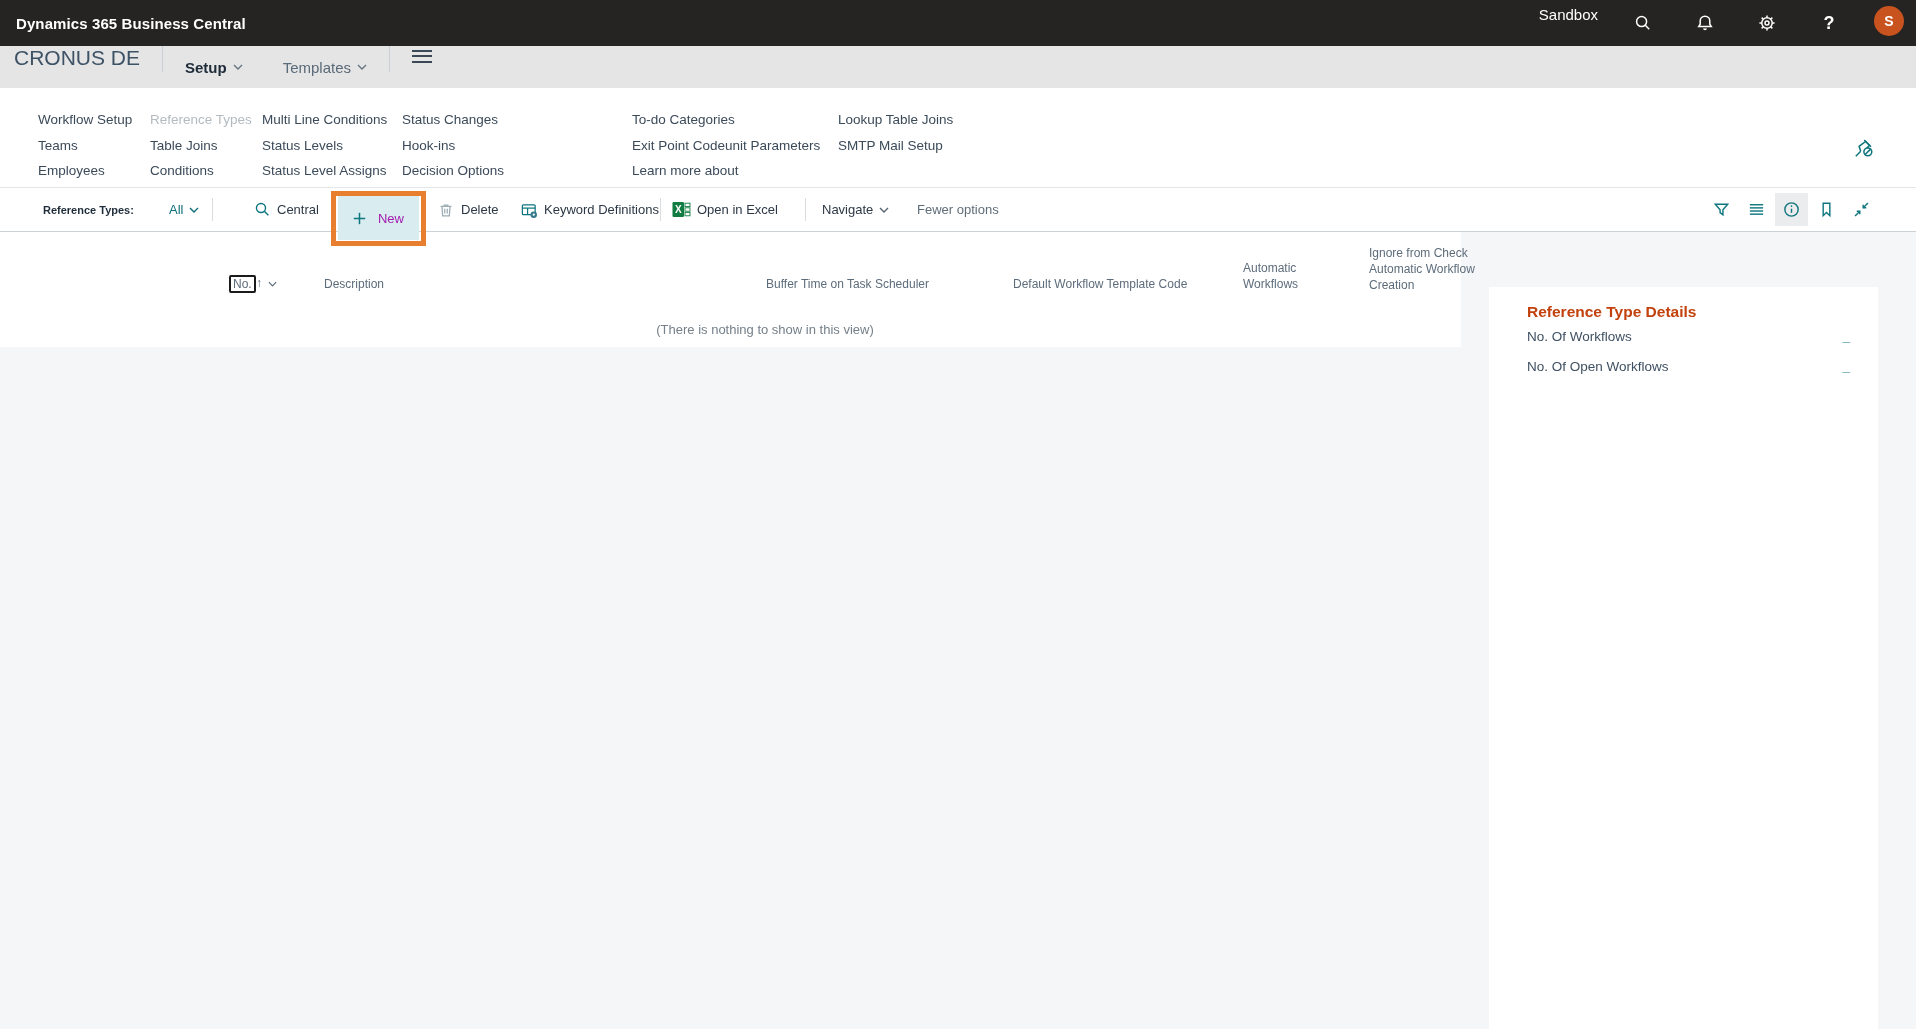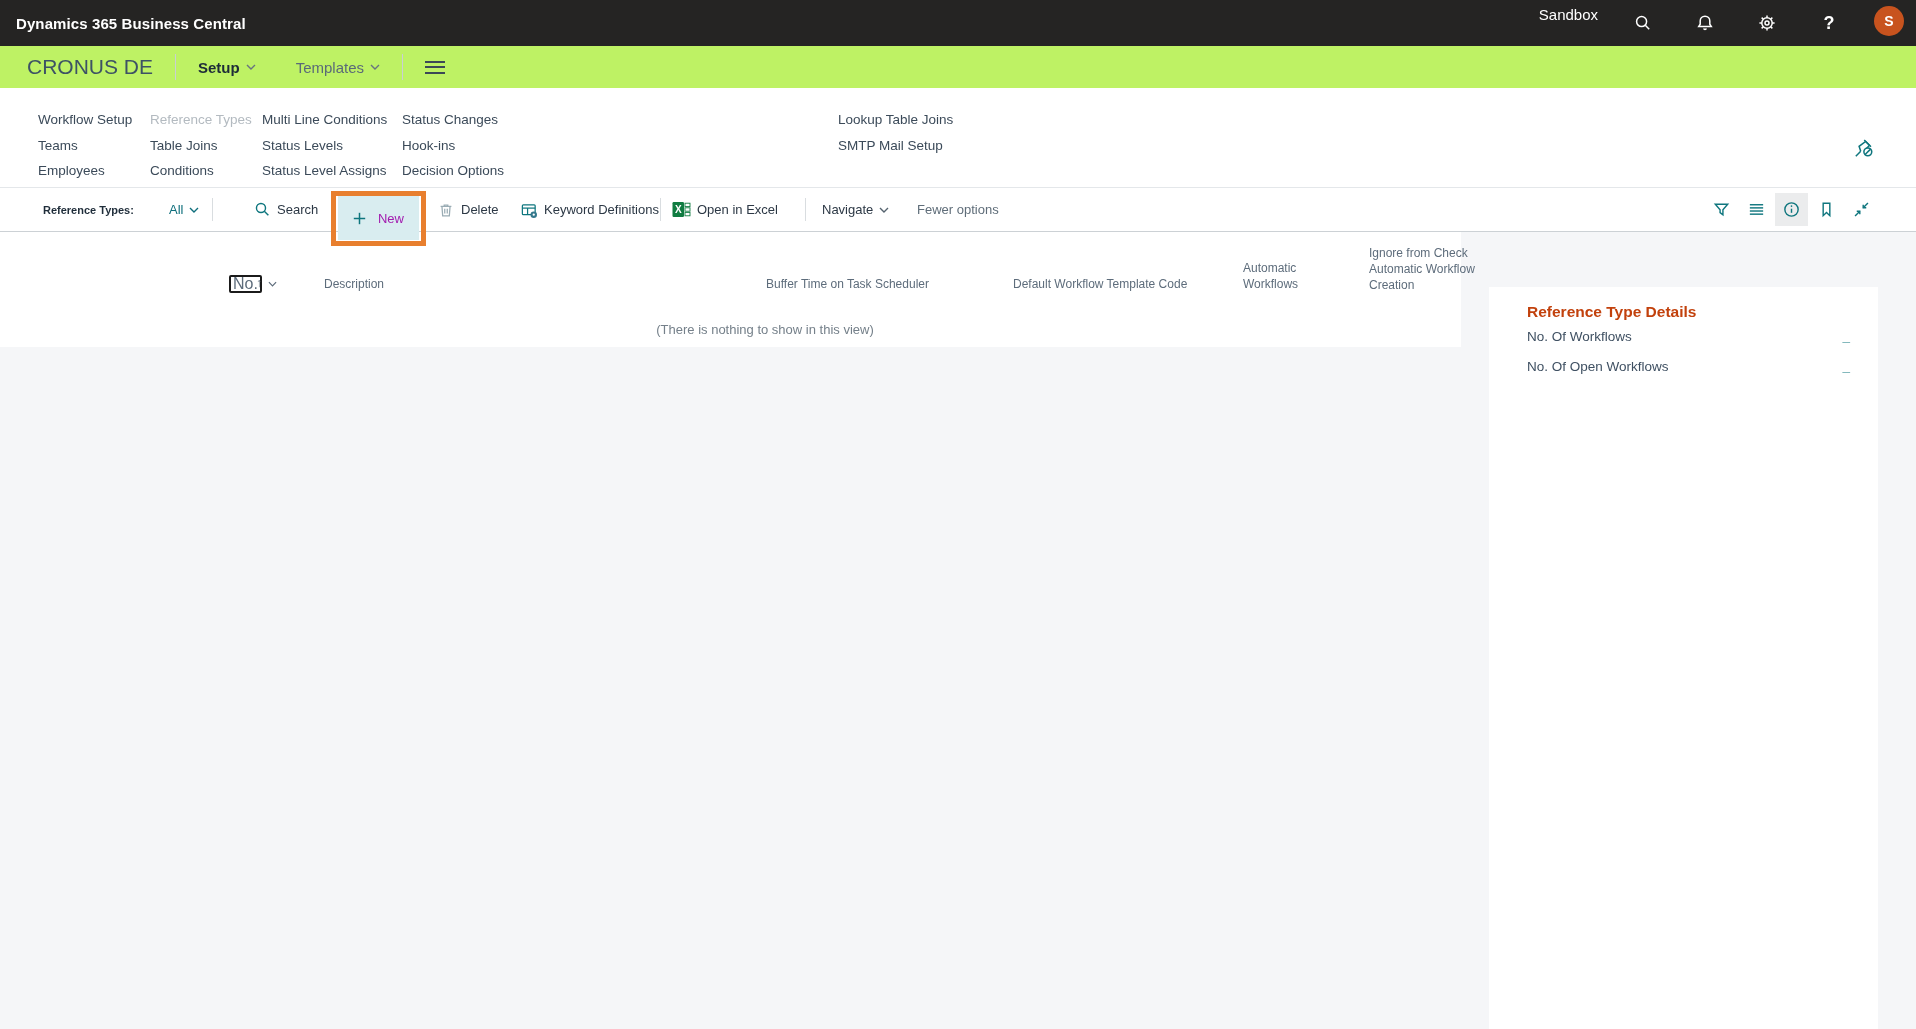--- a/index.html
+++ b/index.html
@@ -11,21 +11,21 @@
   .topbar { height:46px; background:#252423; color:#fff; display:flex; align-items:center; padding:0 12px 0 16px; flex:0 0 auto; }
   .topbar-title { font-size:15px; font-weight:700; letter-spacing:.1px; }
   .topbar-right { margin-left:auto; display:flex; gap:28px; }
   .env { font-size:15px; }
   .tb-icon { width:34px; height:34px; display:flex; align-items:center; justify-content:center; cursor:pointer; }
   .tb-icon svg { stroke:#fff; fill:none; stroke-width:1.5; }
   .help-q { font-size:18px; font-weight:700; color:#fff; }
   .avatar { width:30px; height:30px; border-radius:50%; background:#C8531E; color:#fff; font-size:14px; font-weight:700; display:flex; align-items:center; justify-content:center; }
 
   
-  .ribbon { height:42px; background:#bef264; display:flex; align-items:center; padding-left:27px; flex:0 0 auto; }
+  .ribbon { height:42px; background:#e5e5e5; display:flex; padding-left:14px; flex:0 0 auto; }
   .company { font-size:21px; color:#3d5265; cursor:pointer; }
   .vdiv { width:1px; height:26px; background:#c9cfd4; margin:0 22px; }
   .menu { display:flex; align-items:center; gap:6px; font-size:15px; color:#5a6a78; cursor:pointer; }
   .menu + .menu { margin-left:40px; }
   .menu.primary { font-weight:700; color:#1d2b38; }
   .chev svg { stroke:#68747f; fill:none; stroke-width:1.4; display:block; }
   .burger { width:20px; cursor:pointer; }
   .burger span { display:block; height:2px; background:#3b4956; margin:3.5px 0; }
 
   
@@ -49,21 +49,21 @@
 
   .t-right { position:absolute; right:38px; top:5px; display:flex; gap:2px; }
   .t-right .ticon { width:33px; height:33px; display:flex; align-items:center; justify-content:center; cursor:pointer; }
   .t-right .ticon.active { background:#ebeced; }
   .t-right svg { stroke:#0f767e; fill:none; stroke-width:1.5; }
 
   
   .content { position:relative; flex:1 1 auto; background:#f5f6f8; }
   .listarea { position:absolute; left:0; top:0; width:1461px; height:115px; background:#fff; }
   .hdr { position:absolute; font-size:12px; color:#5d6c7b; line-height:15px; cursor:pointer; }
-  .no-box { position:absolute; left:229px; top:43px; min-width:23px; height:18px; border:2px solid #1b1b1b; border-radius:2px; font-size:16px; color:#5d6c7b; display:flex; align-items:center; justify-content:center; padding:0 2px; cursor:pointer; }
+  .no-box { position:absolute; left:229px; top:43px; min-width:23px; height:18px; border:2px solid #1b1b1b; border-radius:2px; font-size:12px; color:#5d6c7b; display:flex; align-items:center; justify-content:center; padding:0 2px; cursor:pointer; }
   .sort-arrow { position:absolute; left:256px; top:44px; font-size:12px; color:#5d6c7b; }
   .sort-chev { position:absolute; left:268px; top:49px; }
   .sort-chev svg { stroke:#5d6c7b; fill:none; stroke-width:1.3; display:block; }
   .empty-msg { position:absolute; left:565px; top:90px; width:400px; text-align:center; font-size:13px; color:#75808a; }
 
   
   .factbox { position:absolute; left:1489px; top:55px; width:389px; bottom:0; background:#fff; padding:16px 28px 0 38px; }
   .fb-title { font-size:15.5px; font-weight:700; color:#c2410c; }
   .fb-row { display:flex; align-items:center; justify-content:space-between; height:30px; cursor:default; }
   .fb-row:first-of-type { margin-top:24px; }
@@ -153,20 +153,25 @@
     <ul class="navcol" style="left:262px">
       <li>Multi Line Conditions</li>
       <li>Status Levels</li>
       <li>Status Level Assigns</li>
     </ul>
     <ul class="navcol" style="left:402px">
       <li>Status Changes</li>
       <li>Hook-ins</li>
       <li>Decision Options</li>
     </ul>
+    <ul class="navcol" style="left:632px">
+      <li>To-do Categories</li>
+      <li>Exit Point Codeunit Parameters</li>
+      <li>Learn more about</li>
+    </ul>
     <ul class="navcol" style="left:838px">
       <li>Lookup Table Joins</li>
       <li>SMTP Mail Setup</li>
     </ul>
     <span class="unpin">
       <svg width="24" height="24" viewBox="0 0 22 22" fill="none" stroke="#0f767e" stroke-width="1.4">
         <line x1="3.5" y1="18.5" x2="8" y2="14"></line>
         <path d="M8 14 L6.5 9.5 L12.5 5 L16 8.5 L11.5 13.5"></path>
         <line x1="11.2" y1="3.6" x2="17.4" y2="9.8"></line>
         <circle cx="14.5" cy="14.5" r="3.6" fill="#ffffff"></circle>
@@ -183,21 +188,21 @@
           <polyline points="1,1 5,5 9,1"></polyline>
         </svg>
     </span>
     <span class="t-sep" style="left:212px"></span>
 
     <span class="t-item" style="left:254px">
       <svg width="17" height="17" viewBox="0 0 18 18" stroke="#0E767E" fill="none" stroke-width="1.5">
           <circle cx="7.4" cy="7.4" r="4.8"></circle>
           <line x1="10.9" y1="10.9" x2="15.2" y2="15.2"></line>
         </svg>
-      <span>Search</span>
+      <span>Central</span>
     </span>
 
     <span class="new-wrap">
       <svg width="13" height="13" viewBox="0 0 13 13" stroke="#0E767E" fill="none" stroke-width="1.5">
           <line x1="6.5" y1="0.8" x2="6.5" y2="12.2"></line>
           <line x1="0.8" y1="6.5" x2="12.2" y2="6.5"></line>
         </svg>
       <span>New</span>
     </span>
     <span class="annotation-box"></span>

